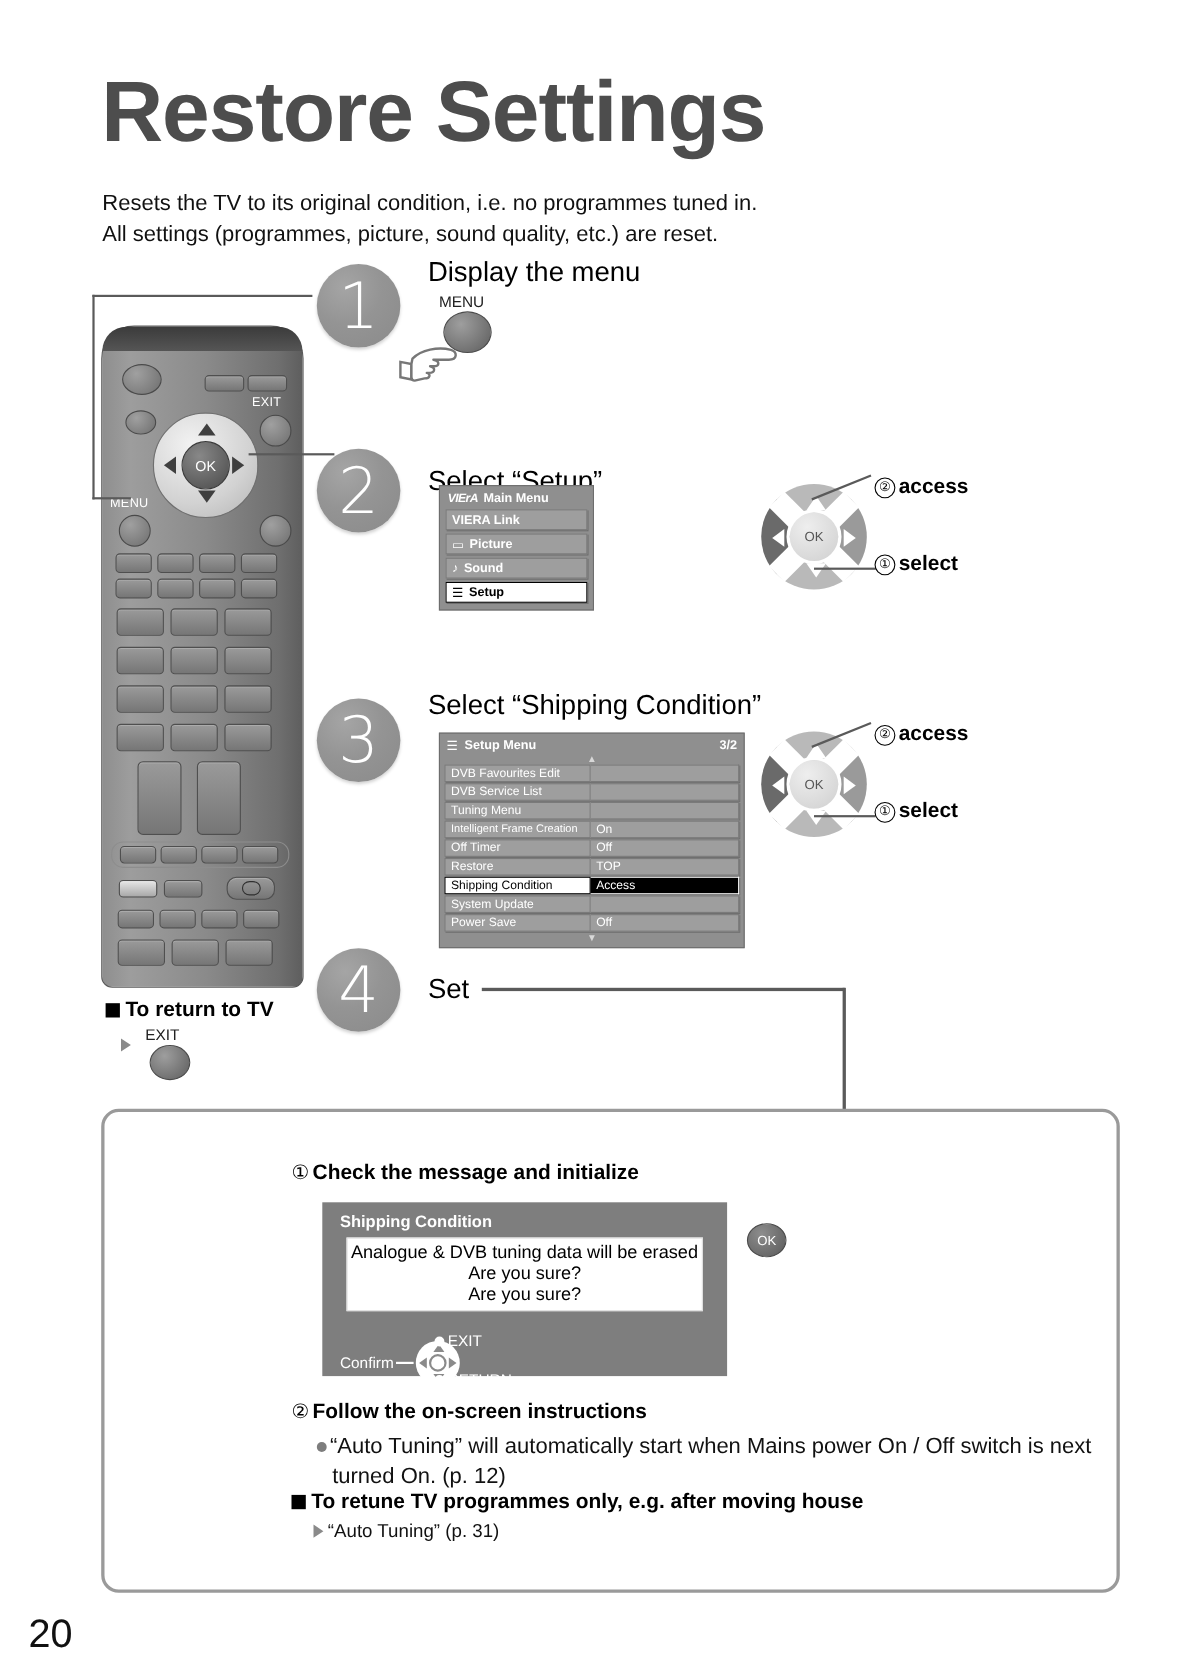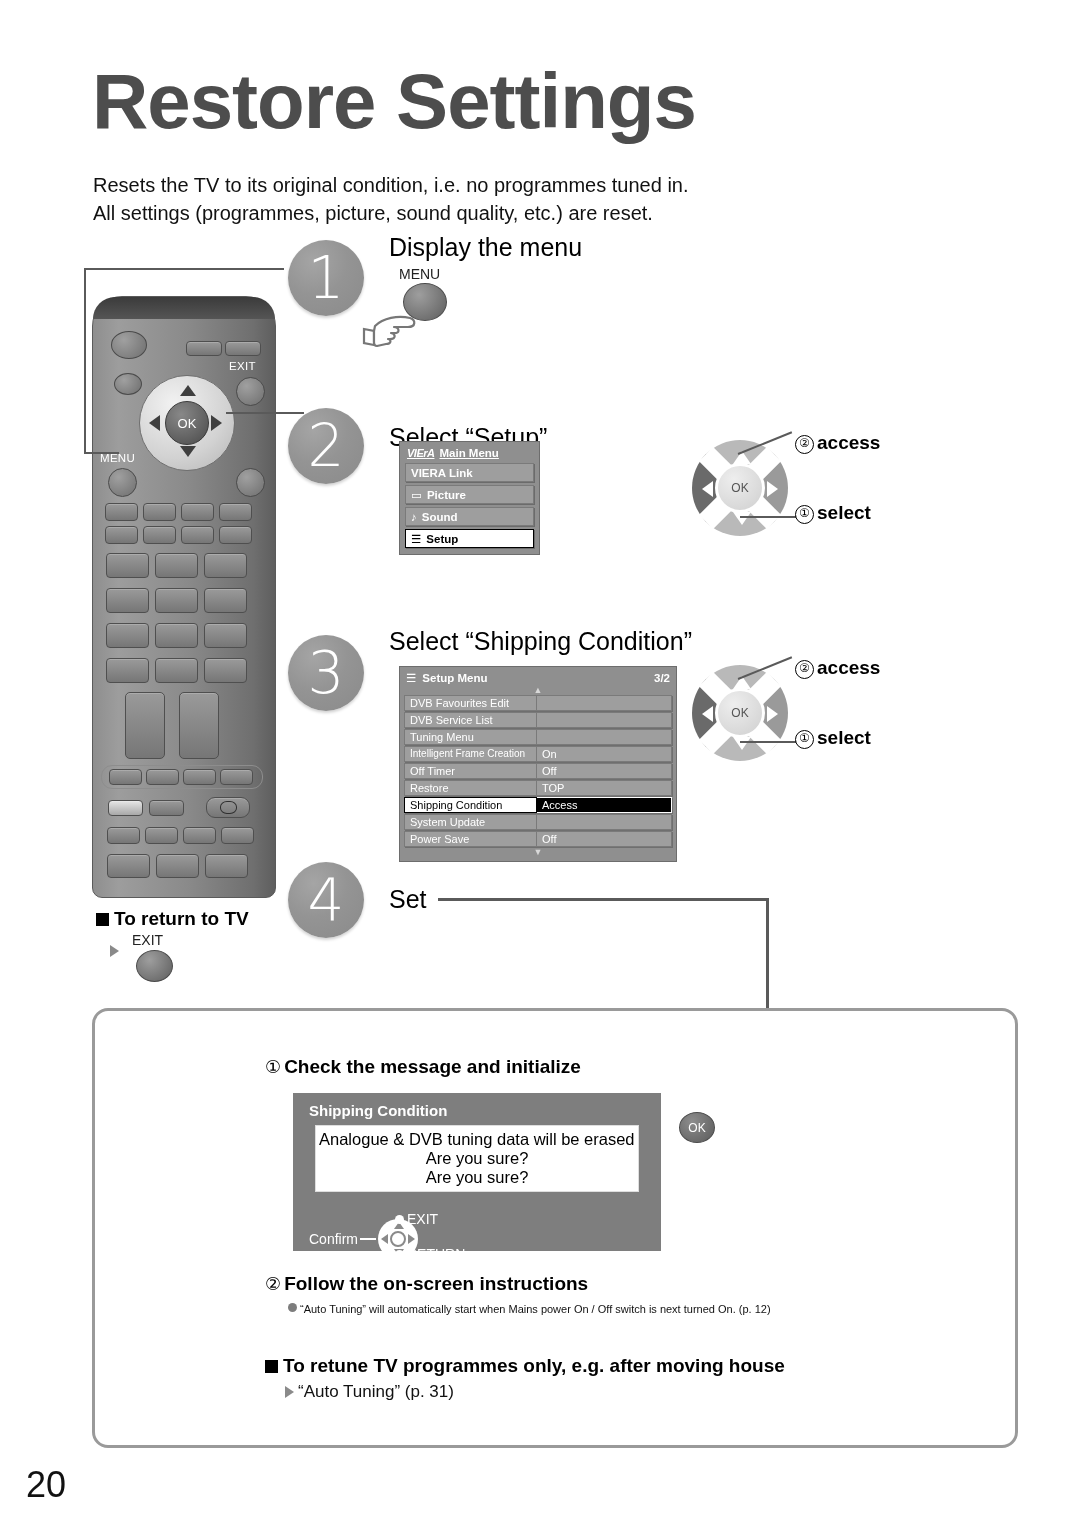--- a/index.html
+++ b/index.html
@@ -72,21 +72,21 @@
   
   .line{position:absolute;background:#5a5a5a;}
 
   
   #viera-menu{
     left:399px;top:441px;width:129px;
     background:#8f8f8f;border:1px solid #6d6d6d;padding:4px 5px 6px 5px;
   }
   #viera-title{
     color:#fff;font-size:11.5px;font-weight:bold;padding:1px 2px 4px 2px;
-    display:flex;align-items:center;gap:5px;text-decoration:underline;
+    display:flex;align-items:center;gap:5px;
   }
   .viera-logo{font-size:11px;font-weight:bold;font-style:italic;letter-spacing:-.5px;}
   .vrow{
     height:17px;margin-bottom:3px;background:#9e9e9e;border:1px solid #7a7a7a;
     color:#fff;font-size:11.5px;font-weight:bold;
     display:flex;align-items:center;gap:5px;padding-left:5px;
     box-shadow:1px 1px 0 rgba(0,0,0,.25);
   }
   .vrow.sel{background:#fff;color:#000;border-color:#000;}
 
@@ -449,21 +449,21 @@
       </span>
       <span style="position:absolute;left:86px;top:-8px;white-space:nowrap;"><span class="dot"></span><span>EXIT</span></span>
       <span style="position:absolute;left:86px;top:27px;white-space:nowrap;"><span class="dot"></span><span>RETURN</span></span>
     </div>
   </div>
   <div class="abs" style="left:584px;top:101px;width:34px;height:29px;border-radius:50%;background:radial-gradient(circle at 36% 30%,#8d8d8d,#5a5a5a);border:1px solid #4a4a4a;color:#fff;font-size:12px;display:flex;align-items:center;justify-content:center;">OK</div>
 
   <div class="abs sub-head" style="left:170px;top:262px;">
     <span style="font-weight:normal;font-size:18px;margin-right:3px;">②</span><span>Follow the on-screen instructions</span>
   </div>
-  <div class="abs" style="left:193px;top:291px;width:720px;font-size:11px;color:#111;line-height:1.34;text-indent:-14px;padding-left:14px;">
+  <div class="abs" style="left:193px;top:291px;width:720px;font-size:20px;color:#111;line-height:1.34;text-indent:-14px;padding-left:14px;">
     <span class="bullet-dot"></span><span>“Auto Tuning” will automatically start when Mains power On / Off switch is next turned On. (p. 12)</span>
   </div>
 
   <div class="abs" style="left:170px;top:344px;font-size:19px;font-weight:bold;color:#000;">
     <span class="sq"></span><span>To retune TV programmes only, e.g. after moving house</span>
   </div>
   <div class="abs" style="left:190px;top:371px;font-size:17px;color:#111;">
     <span class="arrow-r"></span><span>“Auto Tuning” (p. 31)</span>
   </div>
 </div>

